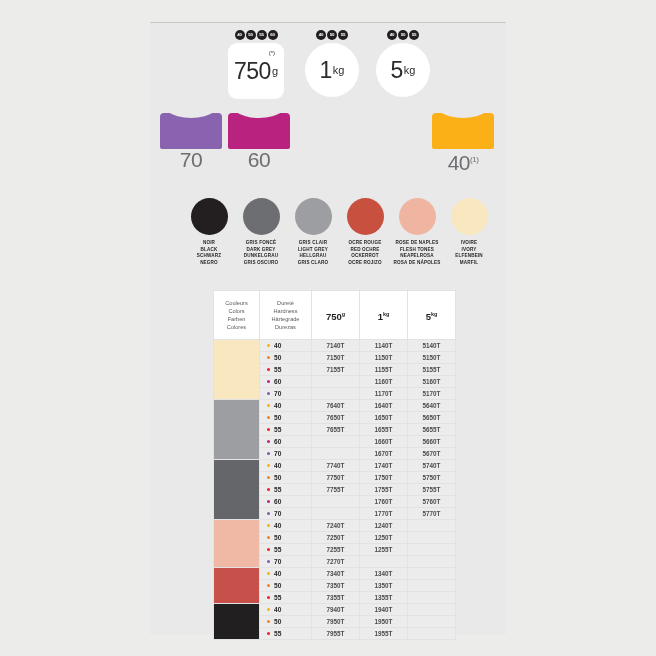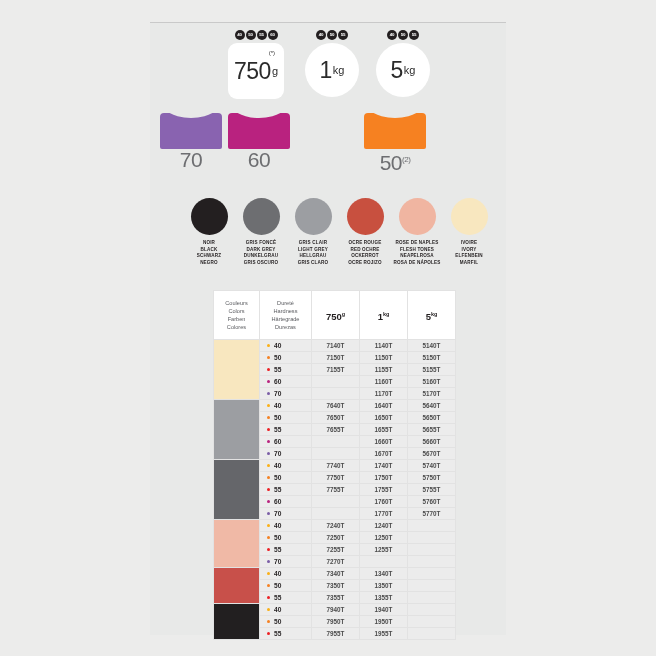--- a/index.html
+++ b/index.html
@@ -155,26 +155,26 @@
         </div>
         <div class="hnum">70</div>
       </div>
       <div class="hitem" style="left: 68px;">
         <div class="hshape">
           <div class="body" style="background: rgb(185, 34, 127);"></div>
           <div class="notch"></div>
         </div>
         <div class="hnum">60</div>
       </div>
-      <div class="hitem" style="left: 204px;">
+      <div class="hitem" style="left: 272px;">
         <div class="hshape">
-          <div class="body" style="background: rgb(246, 129, 33);"></div>
+          <div class="body" style="background: rgb(251, 176, 23);"></div>
           <div class="notch"></div>
         </div>
-        <div class="hnum">50<span class="hsup">(2)</span></div>
+        <div class="hnum">40<span class="hsup">(1)</span></div>
       </div>
     </div>
 
   <div class="colorrow" id="color-row">
       <div class="citem" style="left: 0px;">
         <div class="cdisc" style="background: rgb(35, 31, 32);"></div>
         <div class="cnames">
           <div>NOIR</div>
           <div>BLACK</div>
           <div>SCHWARZ</div>

